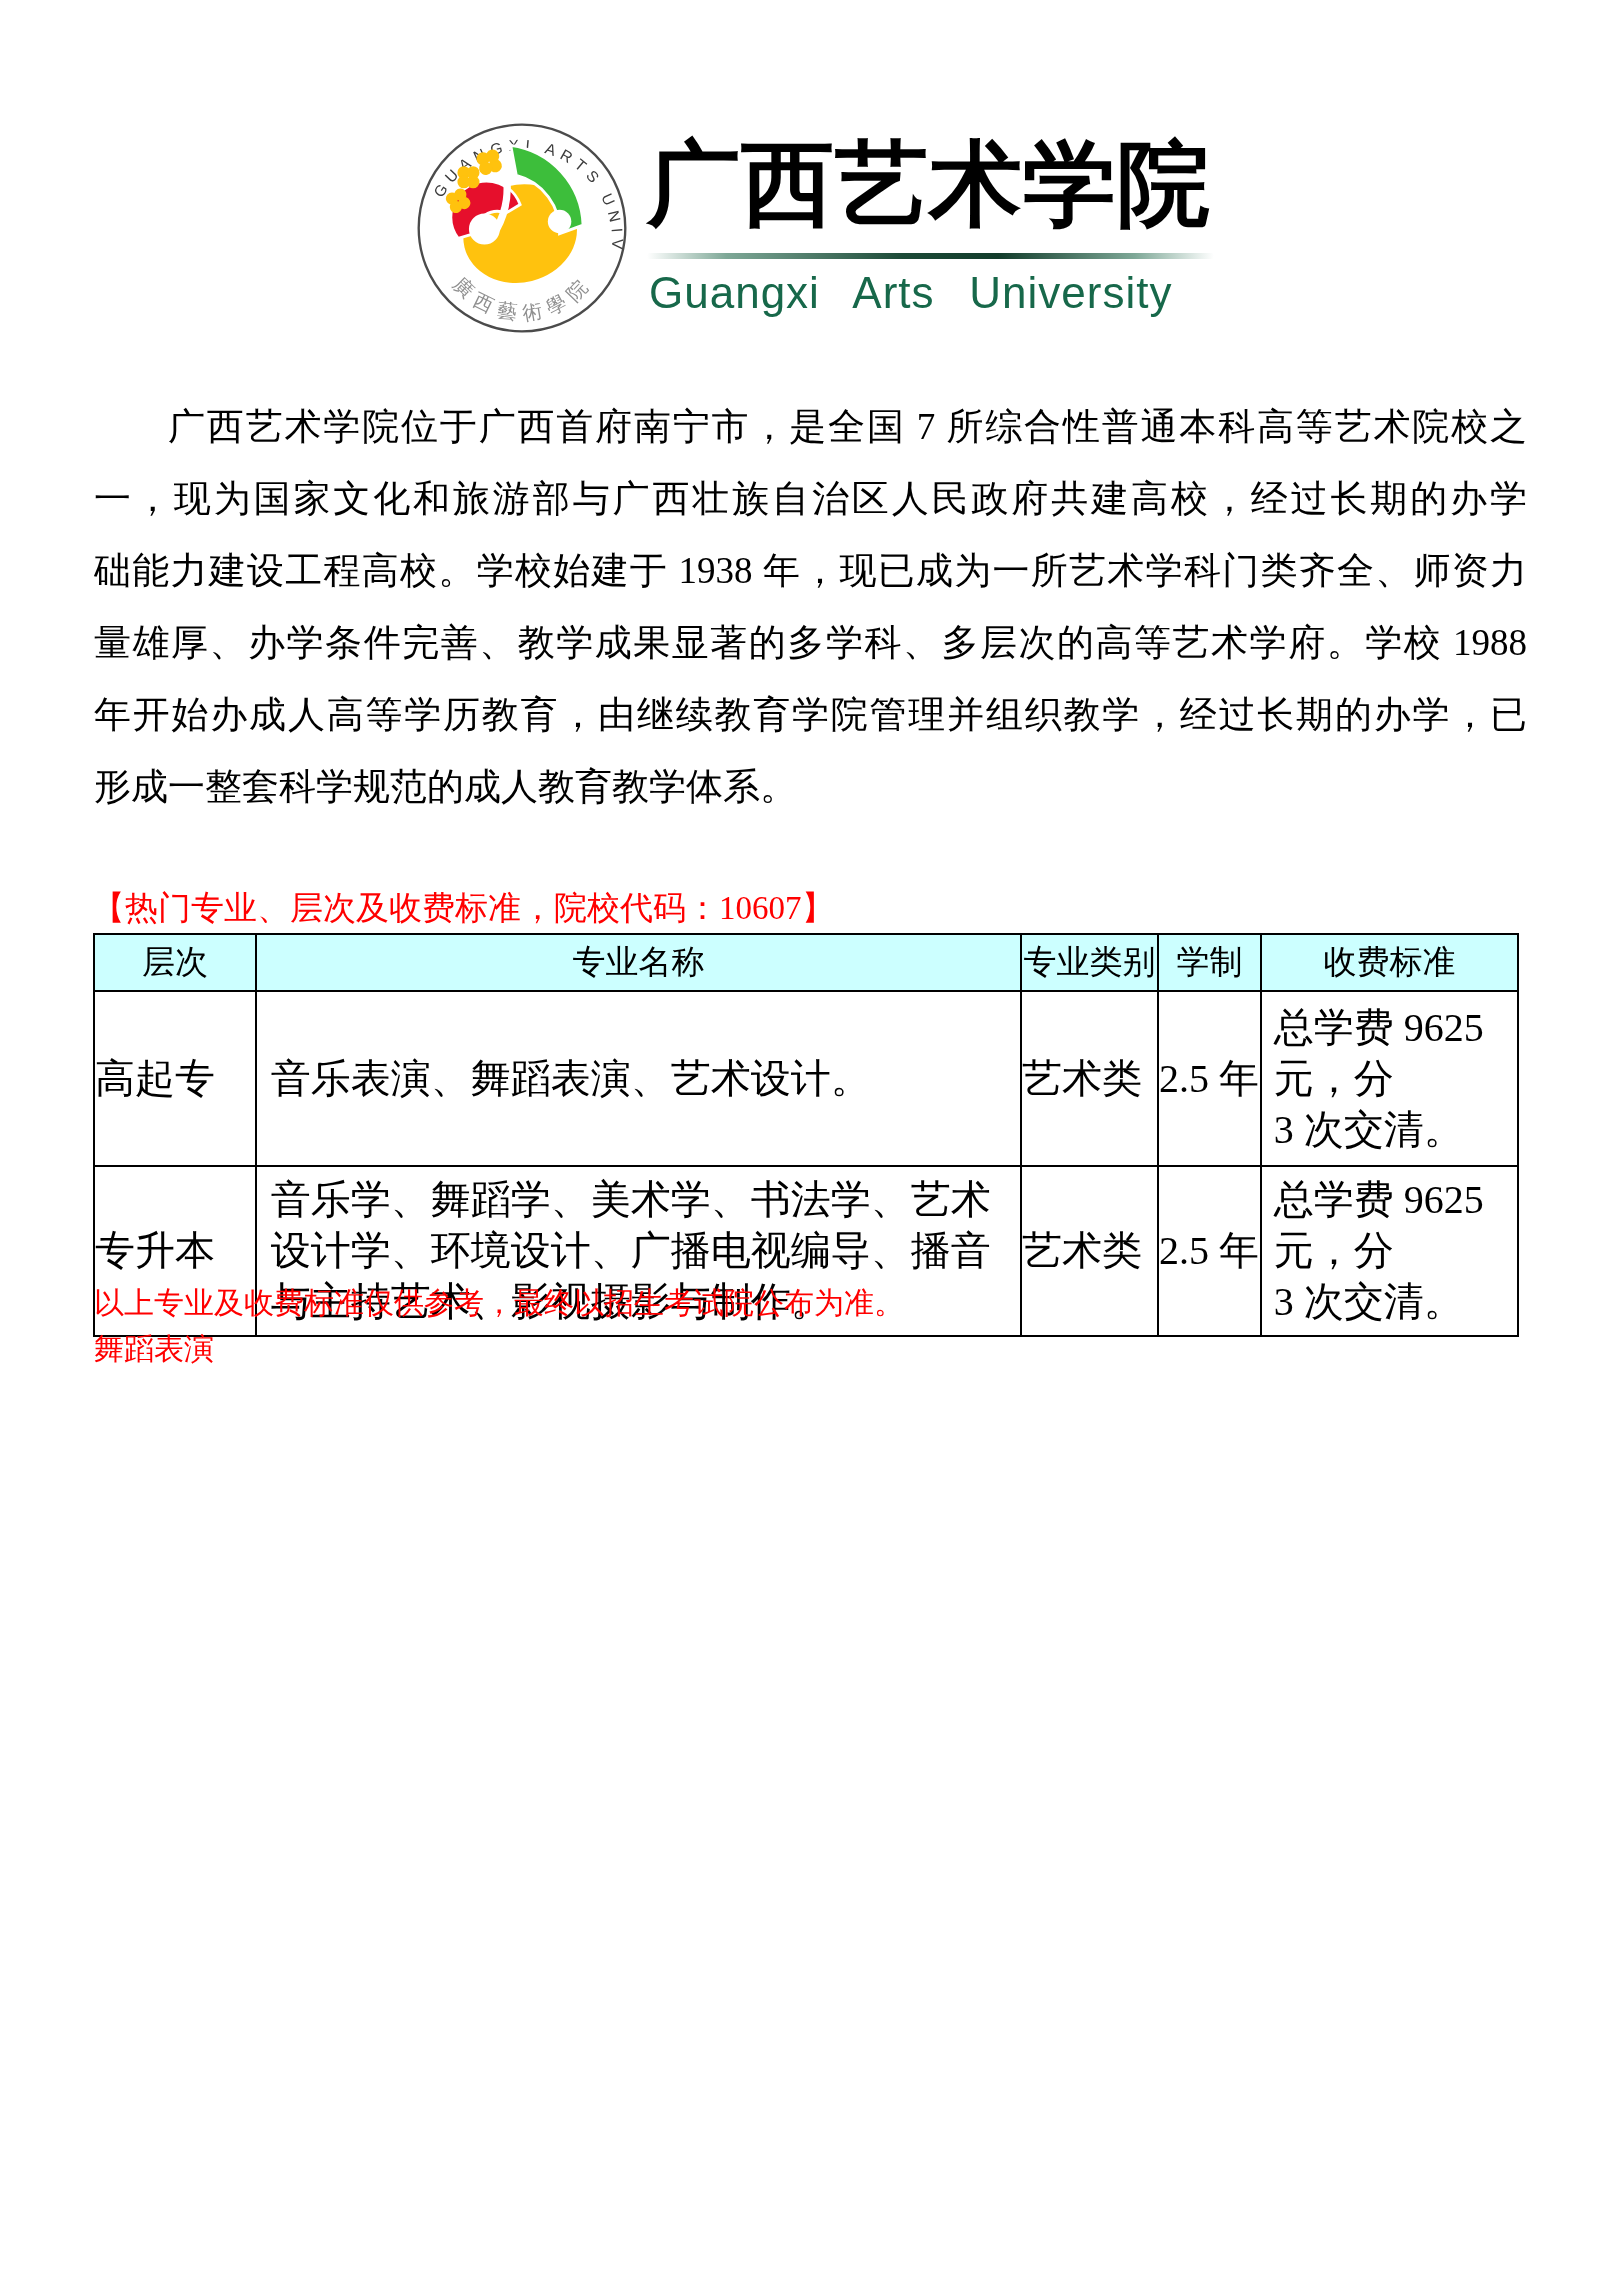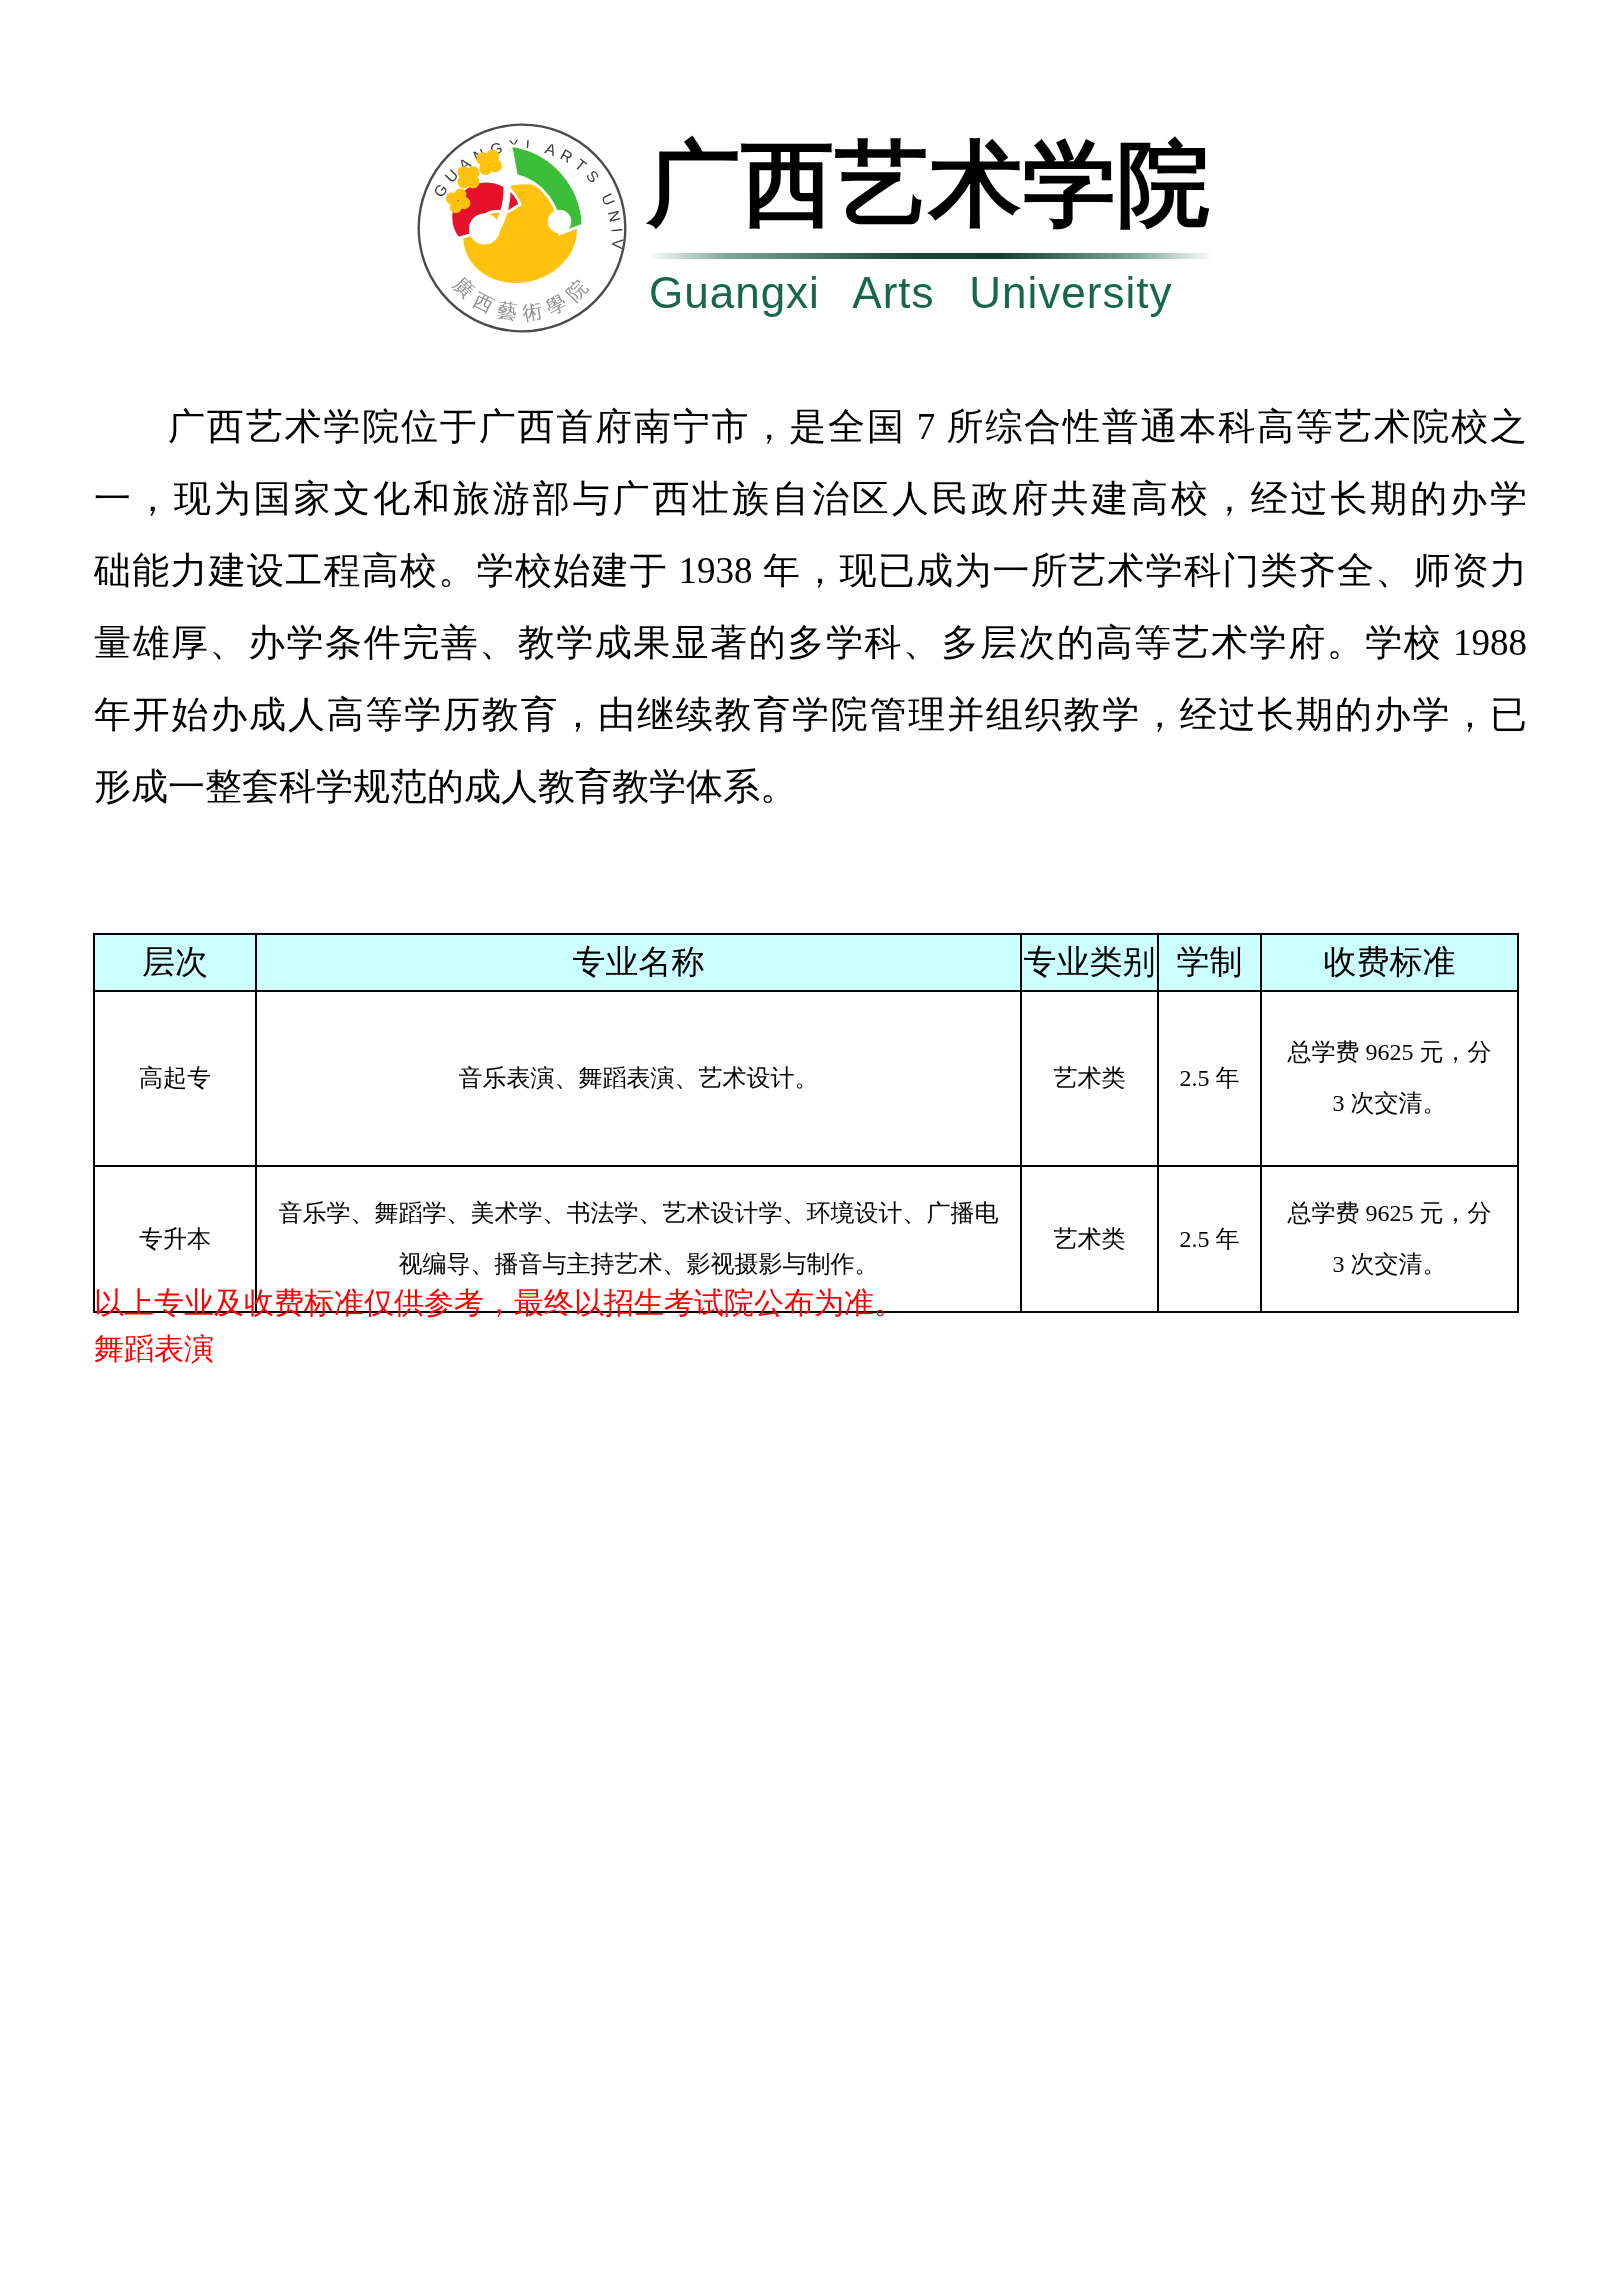--- a/index.html
+++ b/index.html
@@ -54,21 +54,21 @@
     border-collapse:collapse;table-layout:fixed;padding-left:8px;
   }
   .majors-table th,.majors-table td{
     border:2px solid #000;vertical-align:middle;
     padding:0;overflow:hidden;
   }
   .majors-table thead th{
     background:#CCFFFF;height:55px;font-weight:normal;
     font-size:33px;text-align:center;border-bottom-width:2.9px;
   }
-  .majors-table tbody td{font-size:24px;text-align:center;}
+  .majors-table tbody td{font-size:40px;}
   .majors-table tr.row-1 td{height:157px;}
   .majors-table tr.row-2 td{height:129px;}
   td.cell-majors{
     text-align:left;padding:7.8px 13.7px;font-size:29px;line-height:51px;border-radius:18px;
   }
   td.cell-fee{
     text-align:left;padding:7.8px 11.8px;font-size:29px;line-height:51px;
   }
 
   
@@ -130,20 +130,21 @@
 
   <div class="intro">
     <div class="intro-line first">广西艺术学院位于广西首府南宁市，是全国 7 所综合性普通本科高等艺术院校之</div>
     <div class="intro-line">一，现为国家文化和旅游部与广西壮族自治区人民政府共建高校，经过长期的办学</div>
     <div class="intro-line">础能力建设工程高校。学校始建于 1938 年，现已成为一所艺术学科门类齐全、师资力</div>
     <div class="intro-line">量雄厚、办学条件完善、教学成果显著的多学科、多层次的高等艺术学府。学校 1988</div>
     <div class="intro-line">年开始办成人高等学历教育，由继续教育学院管理并组织教学，经过长期的办学，已</div>
     <div class="intro-line last">形成一整套科学规范的成人教育教学体系。</div>
   </div>
 
+  <div class="section-heading">【热门专业、层次及收费标准，院校代码：10607】</div>
 
   <table class="majors-table">
     <colgroup>
       <col style="width:162px">
         <col style="width:765px">
         <col style="width:137px">
         <col style="width:103px">
         <col style="width:257px">
     </colgroup>
     <thead>

